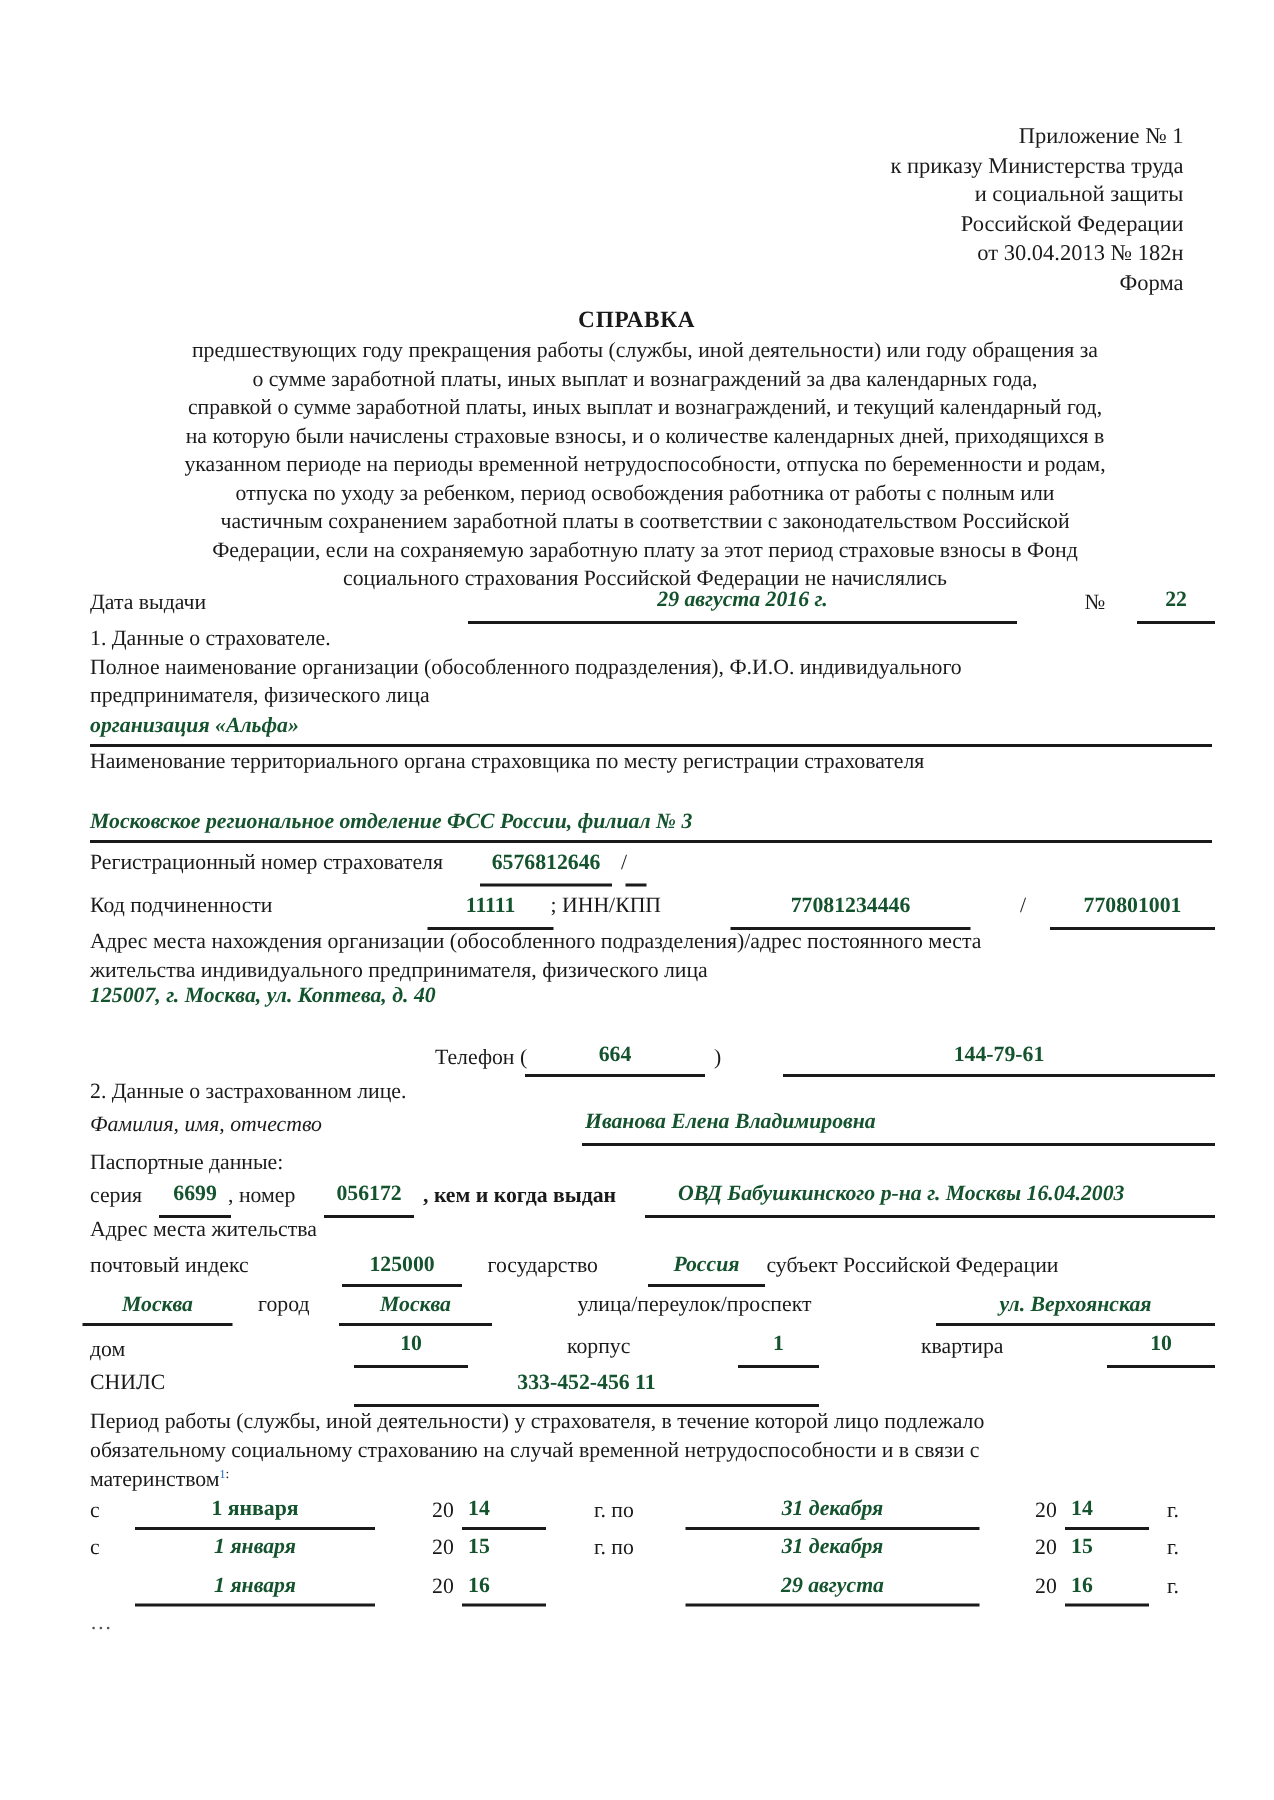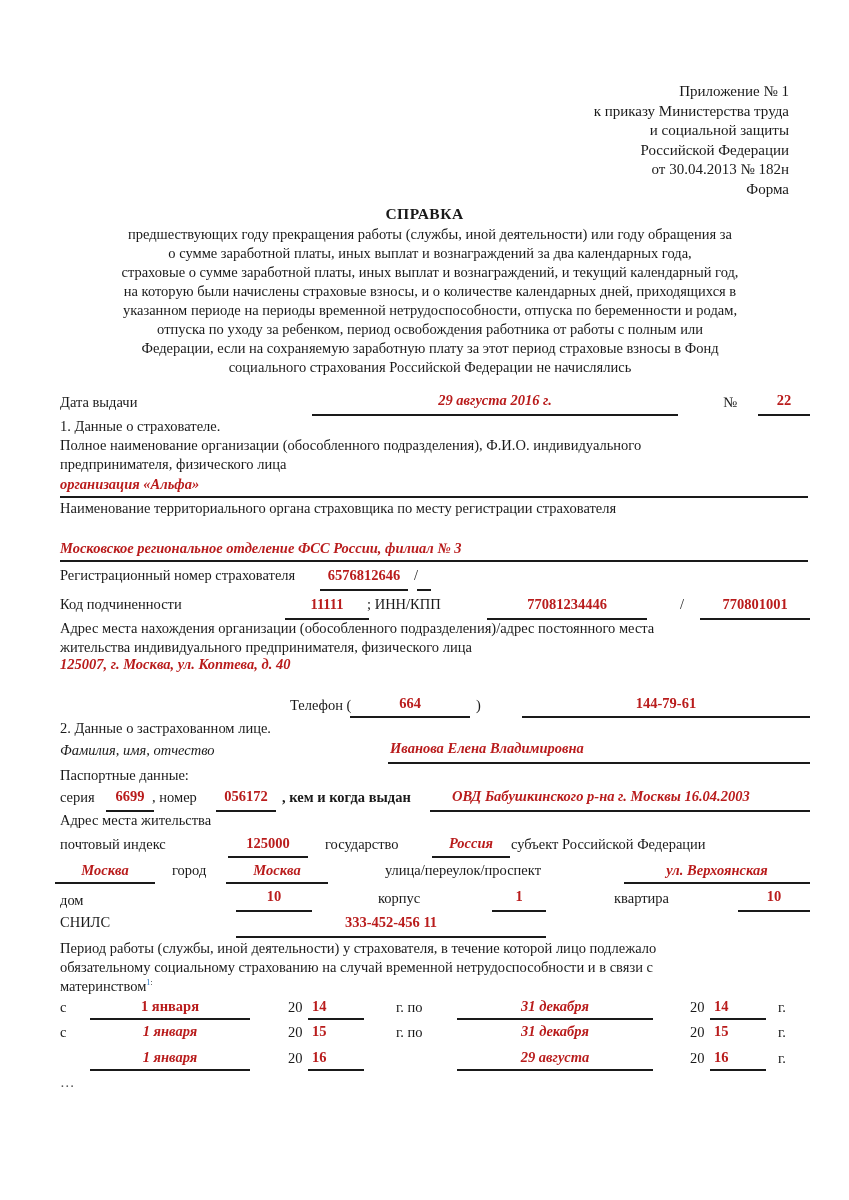--- a/index.html
+++ b/index.html
@@ -1,19 +1,19 @@
 <!DOCTYPE html>
 <html><head>
   <meta charset="utf-8">
   <style>
     html, body { margin: 0; padding: 0; background: #ffffff; }
     body { width: 849px; height: 1200px; position: relative; overflow: hidden;
            font-family: "Liberation Serif", "DejaVu Serif", serif; color: #1a1a1a; font-size: 14.5px; }
     .abs { position: absolute; white-space: nowrap; }
-    .blue { color: #b91c1c; font-weight: bold; }
+    .blue { color: #14532d; font-weight: bold; }
     .it { font-style: italic; }
     .line { position: absolute; height: 2px; background: #1a1a1a; }
     .center { text-align: center; }
     .appendix { position: absolute; right: 60px; top: 82px; text-align: right; line-height: 19.5px; font-size: 15px; }
     .title { position: absolute; left: 0; width: 849px; top: 205px; text-align: center; font-weight: bold; font-size: 15.5px; letter-spacing: 0.5px; }
     .subtitle { position: absolute; left: 60px; width: 740px; top: 225px; text-align: center; line-height: 19px; font-size: 14.5px; }
     .sup { font-size: 8px; vertical-align: super; color: #1a6fc4; }
   </style>
 </head>
 <body>
@@ -24,24 +24,25 @@
   <div>и социальной защиты</div>
   <div>Российской Федерации</div>
   <div>от 30.04.2013 № 182н</div>
   <div>Форма</div>
 </div>
 
 <div class="title">СПРАВКА</div>
 <div class="subtitle">
   <div>предшествующих году прекращения работы (службы, иной деятельности) или году обращения за</div>
   <div>о сумме заработной платы, иных выплат и вознаграждений за два календарных года,</div>
-  <div>страховые о сумме заработной платы, иных выплат и вознаграждений, и текущий календарный год,</div>
+  <div>справкой о сумме заработной платы, иных выплат и вознаграждений, и текущий календарный год,</div>
   <div>на которую были начислены страховые взносы, и о количестве календарных дней, приходящихся в</div>
   <div>указанном периоде на периоды временной нетрудоспособности, отпуска по беременности и родам,</div>
   <div>отпуска по уходу за ребенком, период освобождения работника от работы с полным или</div>
+  <div>частичным сохранением заработной платы в соответствии с законодательством Российской</div>
   <div>Федерации, если на сохраняемую заработную плату за этот период страховые взносы в Фонд</div>
   <div>социального страхования Российской Федерации не начислялись</div>
 </div>
 
 <div class="abs" style="left:60px;top:394px;">Дата выдачи</div>
 <div class="abs blue it center" style="left:312px;width:366px;top:392px;">29 августа 2016 г.</div>
 <div class="line" style="left:312px;width:366px;top:414px;"></div>
 <div class="abs" style="left:723px;top:394px;">№</div>
 <div class="abs blue center" style="left:758px;width:52px;top:392px;">22</div>
 <div class="line" style="left:758px;width:52px;top:414px;"></div>

